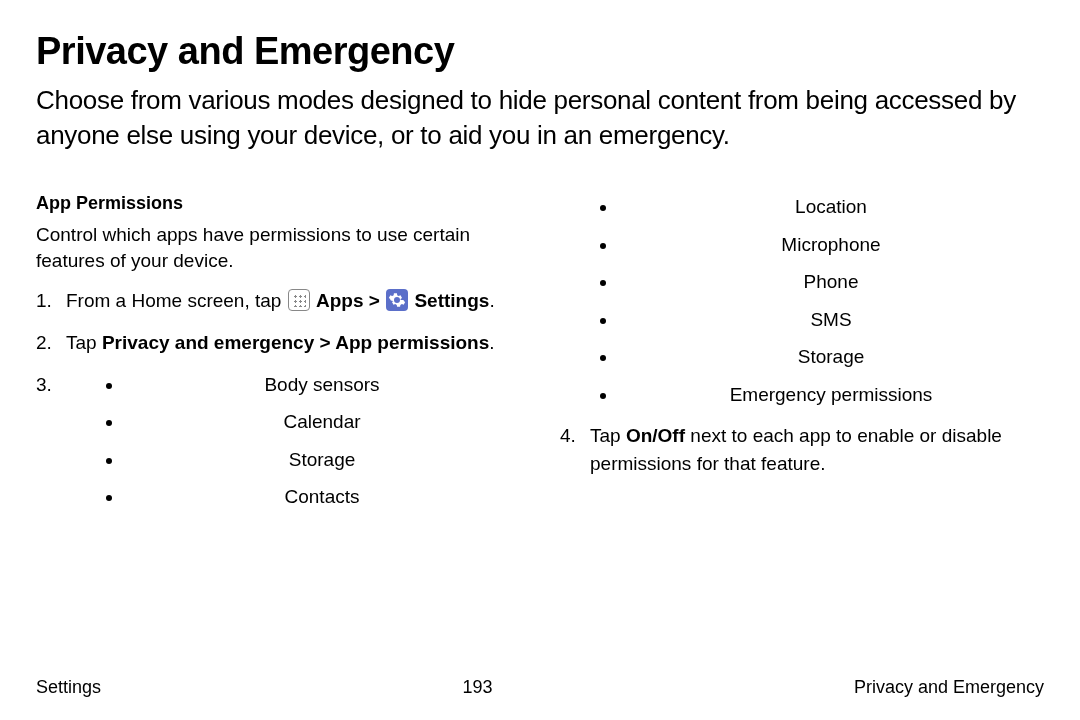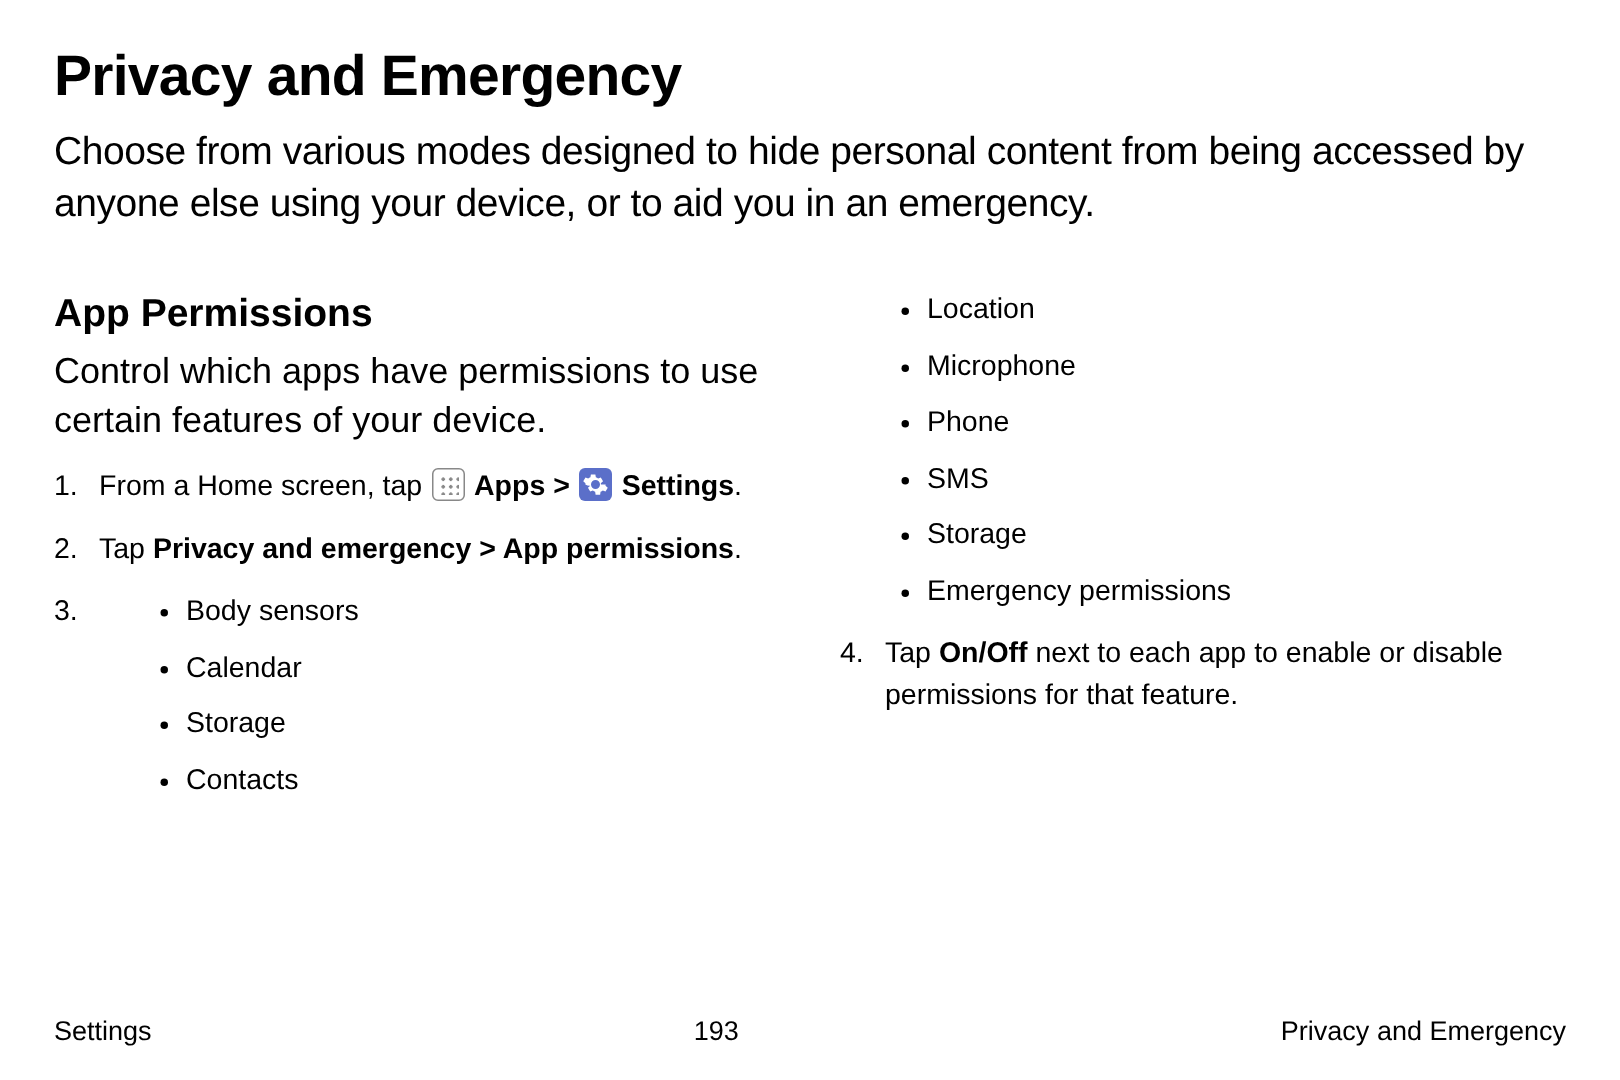--- a/index.html
+++ b/index.html
@@ -24,26 +24,26 @@
     max-width: 1000px;
   }
   .columns {
     display: flex;
     gap: 40px;
   }
   .col {
     width: 490px;
   }
   .section-title {
-    font-size: 26px;
+    font-size: 18px;
     font-weight: 700;
     margin-bottom: 8px;
   }
   .section-desc {
-    font-size: 24px;
+    font-size: 19px;
     line-height: 1.35;
     margin-bottom: 14px;
   }
   ol.steps {
     list-style: none;
     counter-reset: step;
     padding-left: 0;
   }
   ol.steps > li {
     counter-increment: step;
@@ -56,20 +56,21 @@
   ol.steps > li::before {
     content: counter(step) ".";
     position: absolute;
     left: 0;
     top: 0;
   }
   ul.bullets {
     list-style: disc;
     padding-left: 58px;
     margin-top: 10px;
+    text-align: center;
   }
   ul.bullets li {
     font-size: 19px;
     line-height: 1.45;
     margin-bottom: 10px;
   }
   .col-right ul.bullets { padding-left: 58px; margin-top: 0; }
   .bold { font-weight: 700; }
   .icon {
     display: inline-block;

